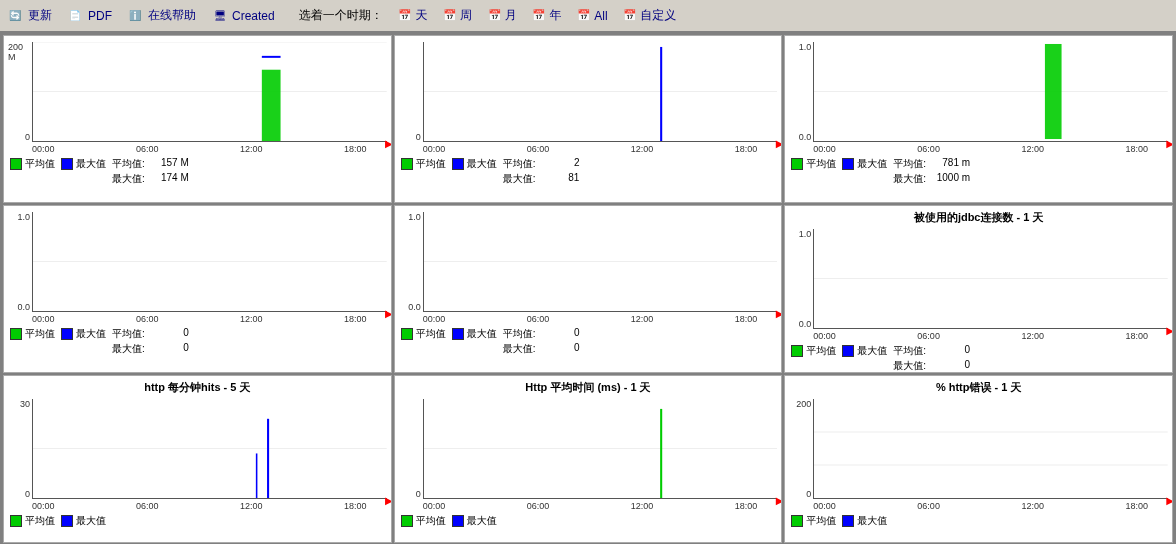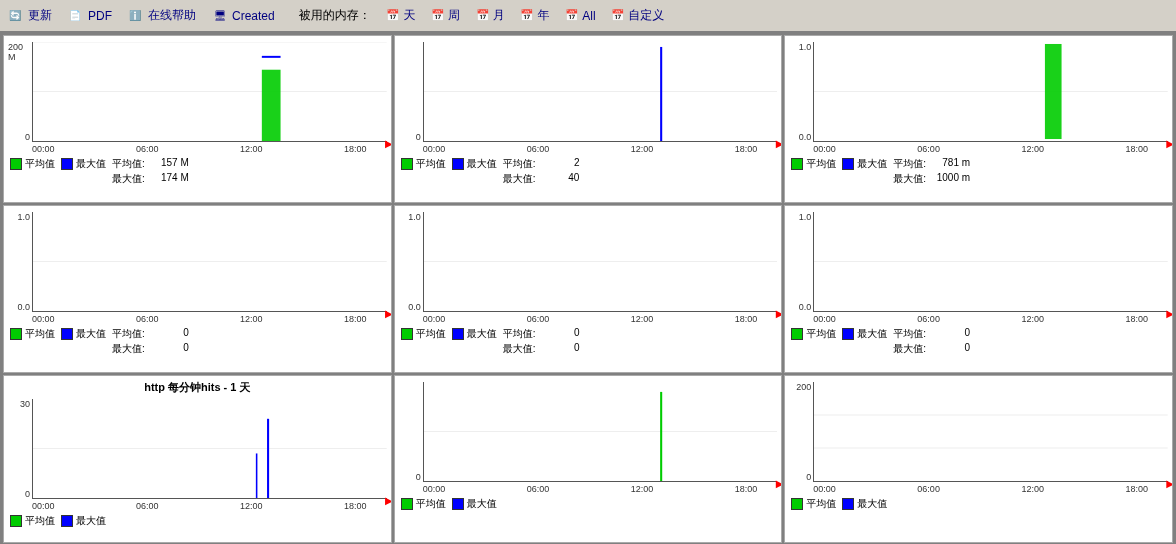--- a/index.html
+++ b/index.html
@@ -103,21 +103,21 @@
     <span>PDF</span>
   </a>
   <a class="toolbar-btn">
     <span class="toolbar-icon">ℹ️</span>
     <span>在线帮助</span>
   </a>
   <a class="toolbar-btn">
     <span class="toolbar-icon">🖥</span>
     <span>Created</span>
   </a>
-  <span class="period-label">被用的内存：</span>
+  <span class="period-label">选着一个时期：</span>
   <a class="period-btn">
     <span style="font-size:11px;">📅</span>
     <span>天</span>
   </a>
   <a class="period-btn">
     <span style="font-size:11px;">📅</span>
     <span>周</span>
   </a>
   <a class="period-btn">
     <span style="font-size:11px;">📅</span>
@@ -230,21 +230,21 @@
         <span style="font-size:10px;">最大值</span>
       </div>
 
       <div style="margin-left:6px; font-size:10px; display:flex; flex-direction:column; gap:1px;">
         <div style="display:flex; gap:4px;">
             <span>平均值:</span>
             <span style="margin-left:auto; min-width:40px; text-align:right;">2</span>
           </div>
         <div style="display:flex; gap:4px;">
             <span>最大值:</span>
-            <span style="margin-left:auto; min-width:40px; text-align:right;">40</span>
+            <span style="margin-left:auto; min-width:40px; text-align:right;">81</span>
           </div>
       </div>
     </div>
   </div>
     <div class="chart-panel">
     <div style="position:relative; display:flex;">
 
       <div style="width:24px; position:relative; height:100px; margin-top:2px; flex-shrink:0;">
         <div style="position:absolute; top:0; right:2px; font-size:9px; color:#333;">1.0</div>
         <div style="position:absolute; bottom:0; right:2px; font-size:9px; color:#333;">0.0</div>
@@ -382,20 +382,21 @@
             <span style="margin-left:auto; min-width:40px; text-align:right;">0</span>
           </div>
         <div style="display:flex; gap:4px;">
             <span>最大值:</span>
             <span style="margin-left:auto; min-width:40px; text-align:right;">0</span>
           </div>
       </div>
     </div>
   </div>
     <div class="chart-panel">
+    <div class="chart-title">被使用的jdbc连接数 - 1 天</div>
     <div style="position:relative; display:flex;">
 
       <div style="width:24px; position:relative; height:100px; margin-top:2px; flex-shrink:0;">
         <div style="position:absolute; top:0; right:2px; font-size:9px; color:#333;">1.0</div>
         <div style="position:absolute; bottom:0; right:2px; font-size:9px; color:#333;">0.0</div>
       </div>
 
       <div style="flex:1; position:relative; height:100px; border-left:1px solid #555; border-bottom:1px solid #555; background:#fff; margin-top:2px;">
         <svg class="chart-svg" viewBox="0 0 340 100" preserveAspectRatio="none">
     <line x1="0" y1="50" x2="340" y2="50" stroke="#ddd" stroke-width="0.5"></line>
@@ -430,21 +431,21 @@
             <span style="margin-left:auto; min-width:40px; text-align:right;">0</span>
           </div>
         <div style="display:flex; gap:4px;">
             <span>最大值:</span>
             <span style="margin-left:auto; min-width:40px; text-align:right;">0</span>
           </div>
       </div>
     </div>
   </div>
     <div class="chart-panel">
-    <div class="chart-title">http 每分钟hits - 1 天</div>
+    <div class="chart-title">http 每分钟hits - 5 天</div>
     <div style="position:relative; display:flex;">
 
       <div style="width:24px; position:relative; height:100px; margin-top:2px; flex-shrink:0;">
         <div style="position:absolute; top:0; right:2px; font-size:9px; color:#333;">30</div>
         <div style="position:absolute; bottom:0; right:2px; font-size:9px; color:#333;">0</div>
       </div>
 
       <div style="flex:1; position:relative; height:100px; border-left:1px solid #555; border-bottom:1px solid #555; background:#fff; margin-top:2px;">
         <svg class="chart-svg" viewBox="0 0 340 100" preserveAspectRatio="none">
       <line x1="0" y1="50" x2="340" y2="50" stroke="#ddd" stroke-width="0.5"></line>
@@ -473,20 +474,21 @@
         <span style="font-size:10px;">平均值</span>
       </div>
       <div style="display:flex; align-items:center; gap:3px; margin-left:6px; flex-shrink:0;">
         <div style="width:12px;height:12px;background:#0000ff;border:1px solid #333;"></div>
         <span style="font-size:10px;">最大值</span>
       </div>
 
     </div>
   </div>
     <div class="chart-panel">
+    <div class="chart-title">Http 平均时间 (ms) - 1 天</div>
     <div style="position:relative; display:flex;">
 
       <div style="width:24px; position:relative; height:100px; margin-top:2px; flex-shrink:0;">
         <div style="position:absolute; top:0; right:2px; font-size:9px; color:#333;"></div>
         <div style="position:absolute; bottom:0; right:2px; font-size:9px; color:#333;">0</div>
       </div>
 
       <div style="flex:1; position:relative; height:100px; border-left:1px solid #555; border-bottom:1px solid #555; background:#fff; margin-top:2px;">
         <svg class="chart-svg" viewBox="0 0 340 100" preserveAspectRatio="none">
       <line x1="0" y1="50" x2="340" y2="50" stroke="#ddd" stroke-width="0.5"></line>
@@ -513,20 +515,21 @@
         <span style="font-size:10px;">平均值</span>
       </div>
       <div style="display:flex; align-items:center; gap:3px; margin-left:6px; flex-shrink:0;">
         <div style="width:12px;height:12px;background:#0000ff;border:1px solid #333;"></div>
         <span style="font-size:10px;">最大值</span>
       </div>
 
     </div>
   </div>
     <div class="chart-panel">
+    <div class="chart-title">% http错误 - 1 天</div>
     <div style="position:relative; display:flex;">
 
       <div style="width:24px; position:relative; height:100px; margin-top:2px; flex-shrink:0;">
         <div style="position:absolute; top:0; right:2px; font-size:9px; color:#333;">200</div>
         <div style="position:absolute; bottom:0; right:2px; font-size:9px; color:#333;">0</div>
       </div>
 
       <div style="flex:1; position:relative; height:100px; border-left:1px solid #555; border-bottom:1px solid #555; background:#fff; margin-top:2px;">
         <svg class="chart-svg" viewBox="0 0 340 100" preserveAspectRatio="none">
       <line x1="0" y1="33.333333333333336" x2="340" y2="33.333333333333336" stroke="#ddd" stroke-width="0.5"></line>

